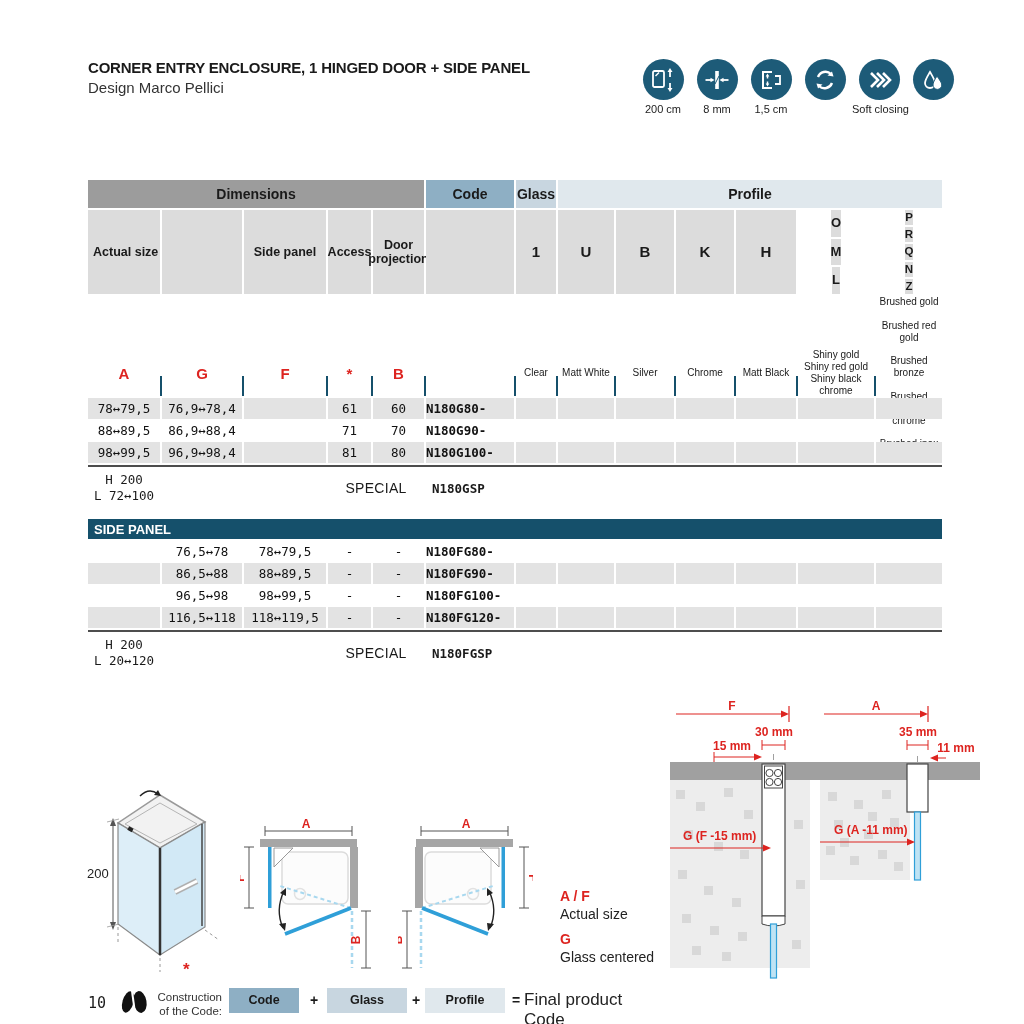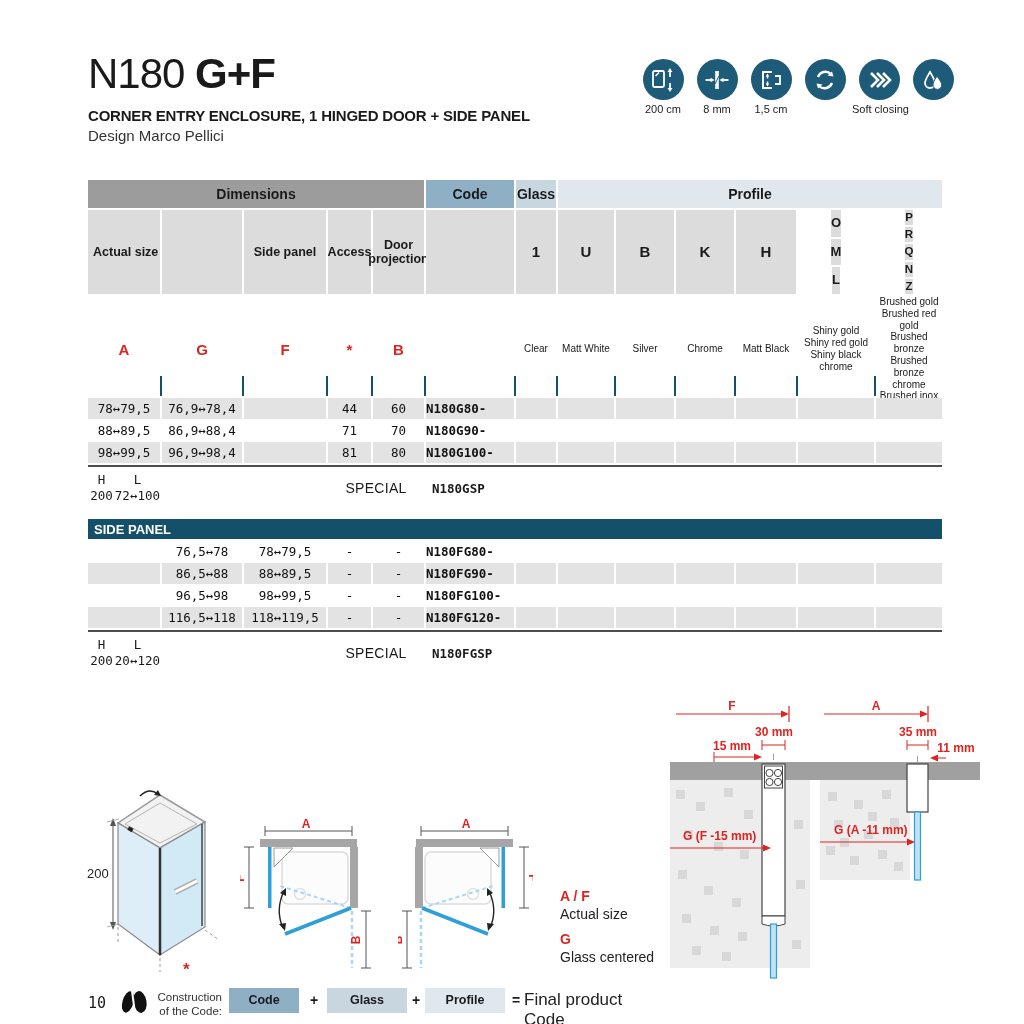--- a/index.html
+++ b/index.html
@@ -47,21 +47,21 @@
   .redkey{color:#dd2420;font-weight:700;font-size:15px;}
   .finish{font-size:10px;line-height:1.18;color:#1a1a1a;}
   .finish div{width:100%;}
   .bar{height:20px;background:#15506b;color:#fff;font-weight:700;font-size:13px;
        display:flex;align-items:center;padding-left:6px;margin-bottom:2px;}
   .data{height:21px;margin-bottom:1px;}
   .data .c{font-family:"DejaVu Sans Mono","Liberation Mono",monospace;font-size:12.5px;color:#111;}
   .data .code{justify-content:flex-start;text-align:left;font-weight:700;}
   .alt .c{background:#e3e3e3;}
   .special{height:42px;border-top:2px solid #4d4d4d;margin-top:2px;margin-bottom:4px;align-items:center;}
-  .special .sp-dims{grid-column:1/2;flex-direction:row;justify-content:center;
+  .special .sp-dims{grid-column:1/2;flex-direction:column;justify-content:center;
       font-family:"DejaVu Sans Mono","Liberation Mono",monospace;font-size:12.5px;line-height:1.3;align-items:center;}
   .special .sp-label{grid-column:4/6;font-size:14px;letter-spacing:.3px;}
   .special .code{grid-column:6/7;font-family:"DejaVu Sans Mono","Liberation Mono",monospace;
       font-weight:700;font-size:12.5px;justify-content:flex-start;padding-left:6px;}
   .gap6{height:6px;}
 
   
   .dia{position:absolute;}
   text{font-family:"Liberation Sans",sans-serif;}
   .dimtxt{fill:#dd2420;font-weight:700;font-size:12px;}
@@ -78,24 +78,20 @@
         font-size:12.5px;font-weight:700;}
   .op{position:absolute;top:992px;font-size:14px;font-weight:700;}
   .finaltxt{position:absolute;left:524px;top:990px;font-size:17px;line-height:1.2;color:#222;}
 </style>
 </head>
 <body>
 
 <div class="page">
 
   <div class="hdr">
-    <div class="title">
-      <span class="light">N180</span>
-      <span class="bold">G+F</span>
-    </div>
     <div class="subtitle">CORNER ENTRY ENCLOSURE, 1 HINGED DOOR + SIDE PANEL</div>
     <div class="designer">Design Marco Pellici</div>
   </div>
 
   <div class="icons">
     <div class="icon-slot">
       <div class="icon-circle">
         <svg width="26" height="26" viewBox="0 0 26 26">
           <rect x="3" y="4" width="11" height="16" rx="1.5" fill="none" stroke="#fff" stroke-width="1.8"></rect>
           <line x1="5.5" y1="9" x2="9" y2="5.5" stroke="#fff" stroke-width="1.4"></line>
@@ -210,36 +206,36 @@
       <div class="c finish">Clear</div>
       <div class="c finish">Matt White</div>
       <div class="c finish">Silver</div>
       <div class="c finish">Chrome</div>
       <div class="c finish">Matt Black</div>
       <div class="c finish" style="flex-direction:column;">
         <div>Shiny gold</div>
         <div>Shiny red gold</div>
         <div>Shiny black chrome</div>
       </div>
-      <div class="c finish" style="flex-direction:column;">
+      <div class="c finish" style="flex-direction:column;gap:12px;">
         <div>Brushed gold</div>
         <div>Brushed red gold</div>
         <div>Brushed bronze</div>
         <div>Brushed bronze chrome</div>
         <div>Brushed inox</div>
       </div>
     </div>
 
     <div class="bar">DOOR</div>
 
     <div class="trow data alt">
       <div class="c">78↔79,5</div>
       <div class="c">76,9↔78,4</div>
       <div class="c"></div>
-      <div class="c">44</div>
+      <div class="c">61</div>
       <div class="c">60</div>
       <div class="c code">N180G80-</div>
       <div class="c"></div>
         <div class="c"></div>
         <div class="c"></div>
         <div class="c"></div>
         <div class="c"></div>
         <div class="c"></div>
         <div class="c"></div>
     </div>

